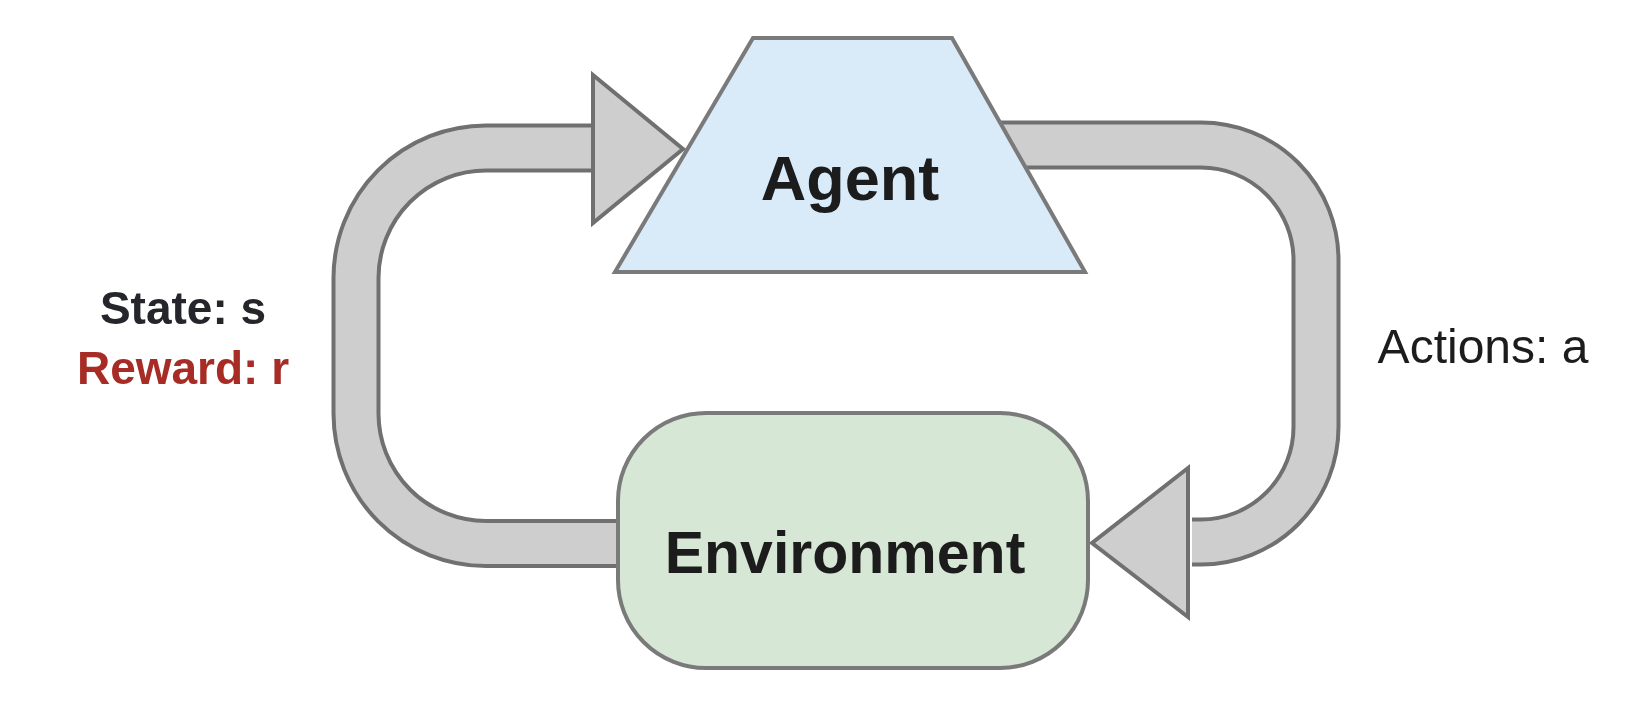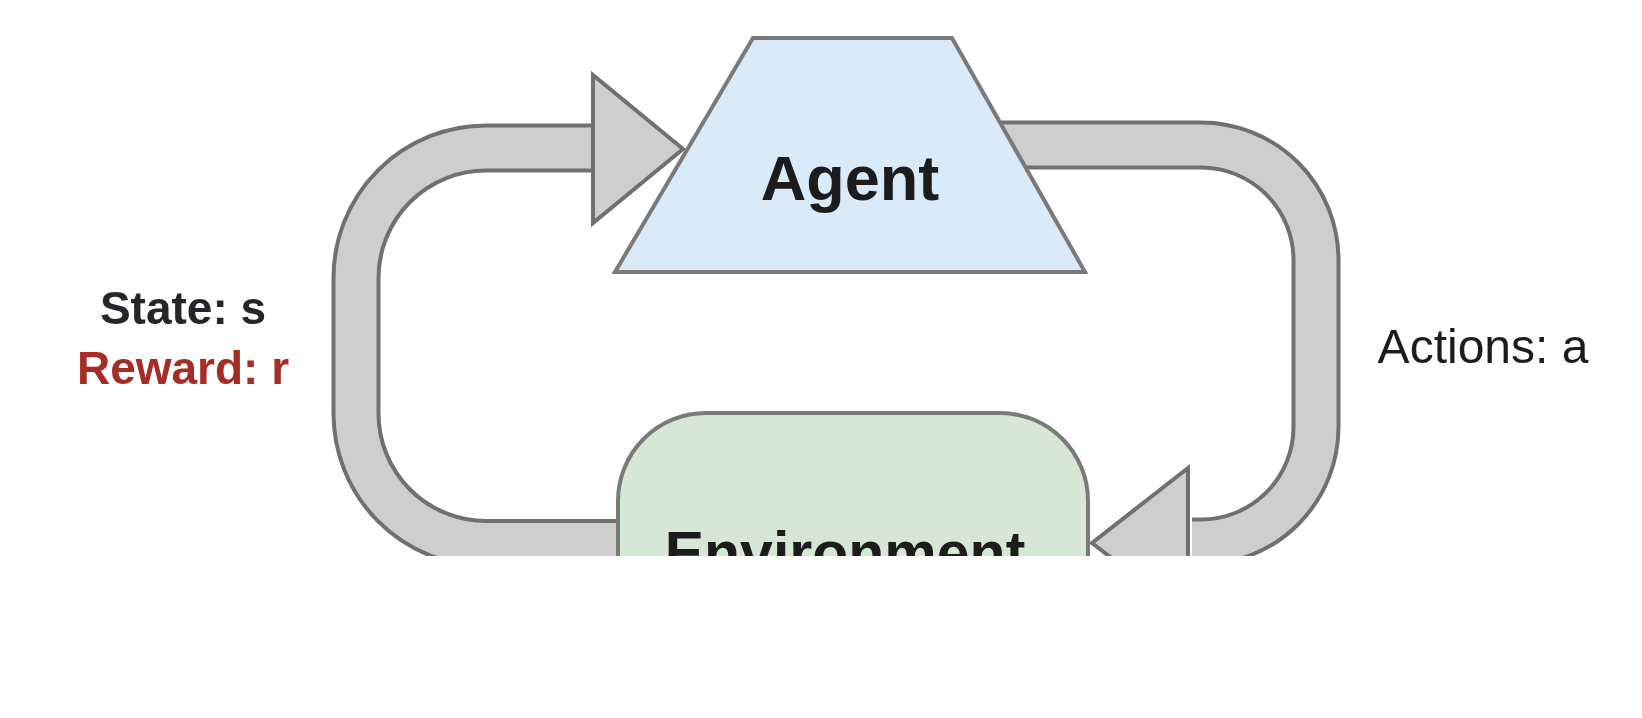--- a/index.html
+++ b/index.html
@@ -1,19 +1,19 @@
 <!DOCTYPE html>
 <html><head>
 <meta charset="utf-8">
 <style>
   html, body { margin: 0; padding: 0; background: #ffffff; }
   .stage {
     position: relative;
     width: 1642px;
-    height: 556px;
+    height: 718px;
     background: #ffffff;
     overflow: hidden;
     font-family: "Liberation Sans", sans-serif;
   }
   svg { display: block; }
   text {
     font-family: "Liberation Sans", sans-serif;
     -webkit-font-smoothing: antialiased;
   }
   .node-label   { font-size: 63px; font-weight: 600; }

